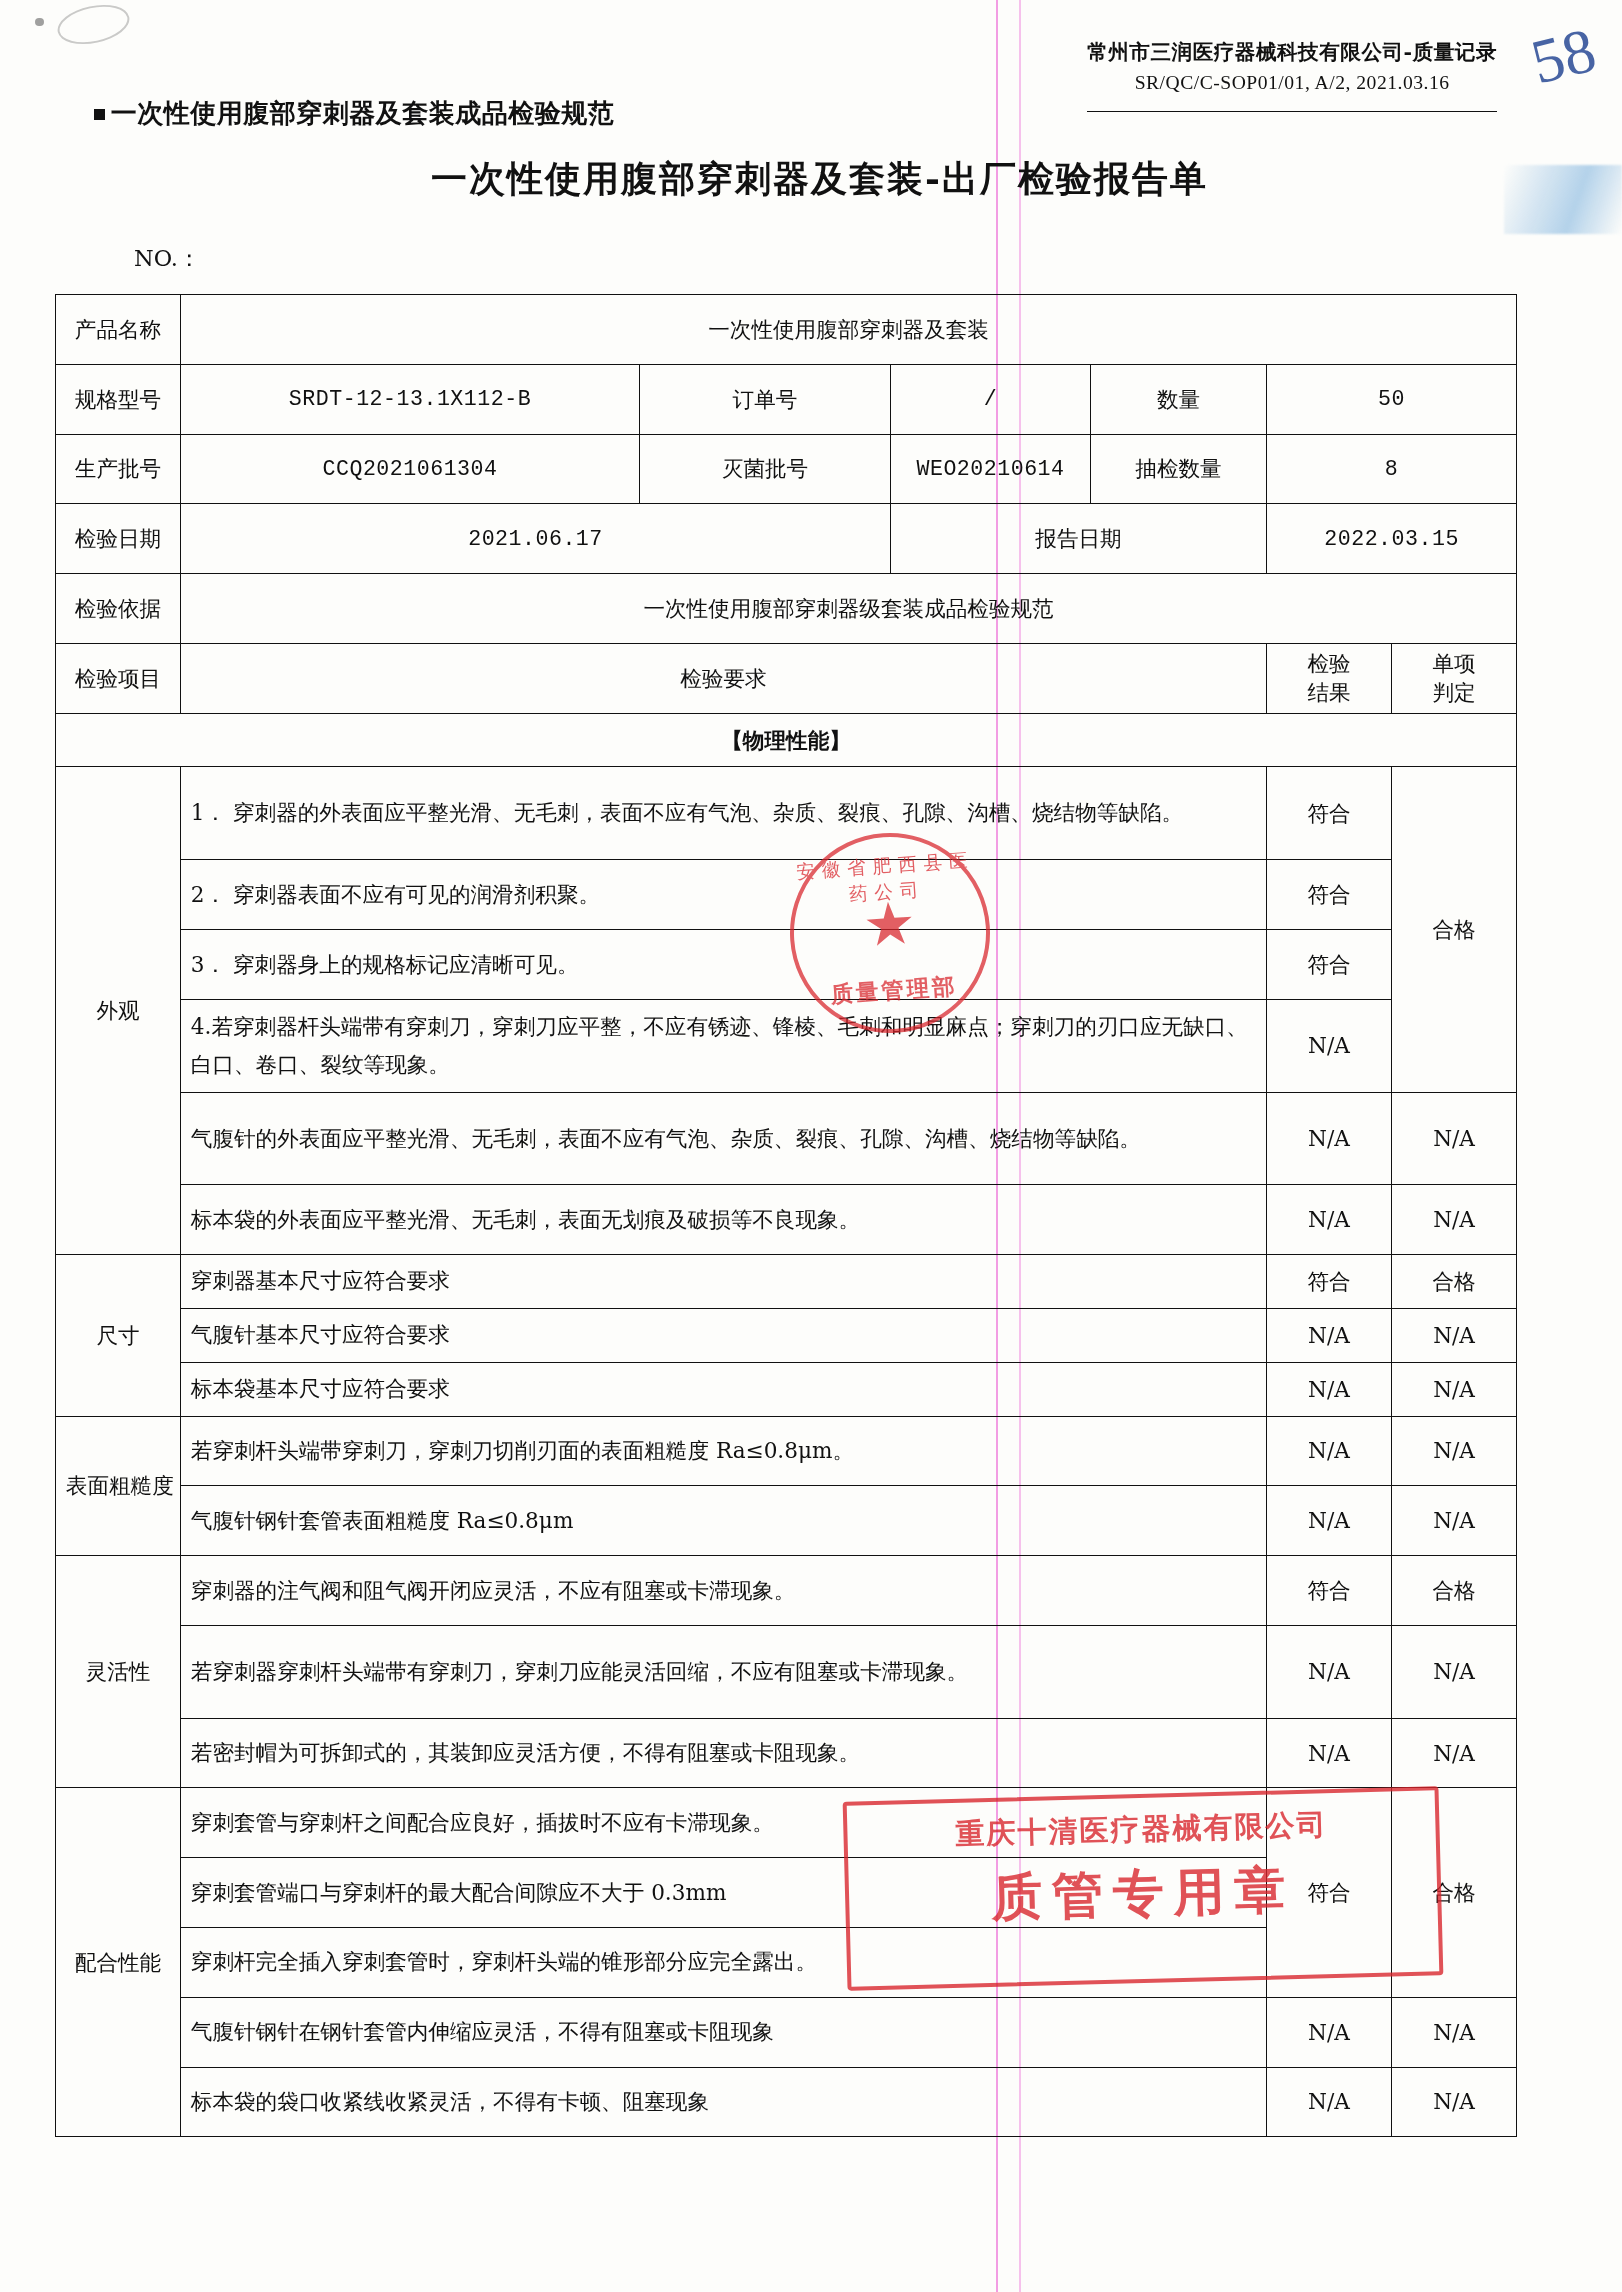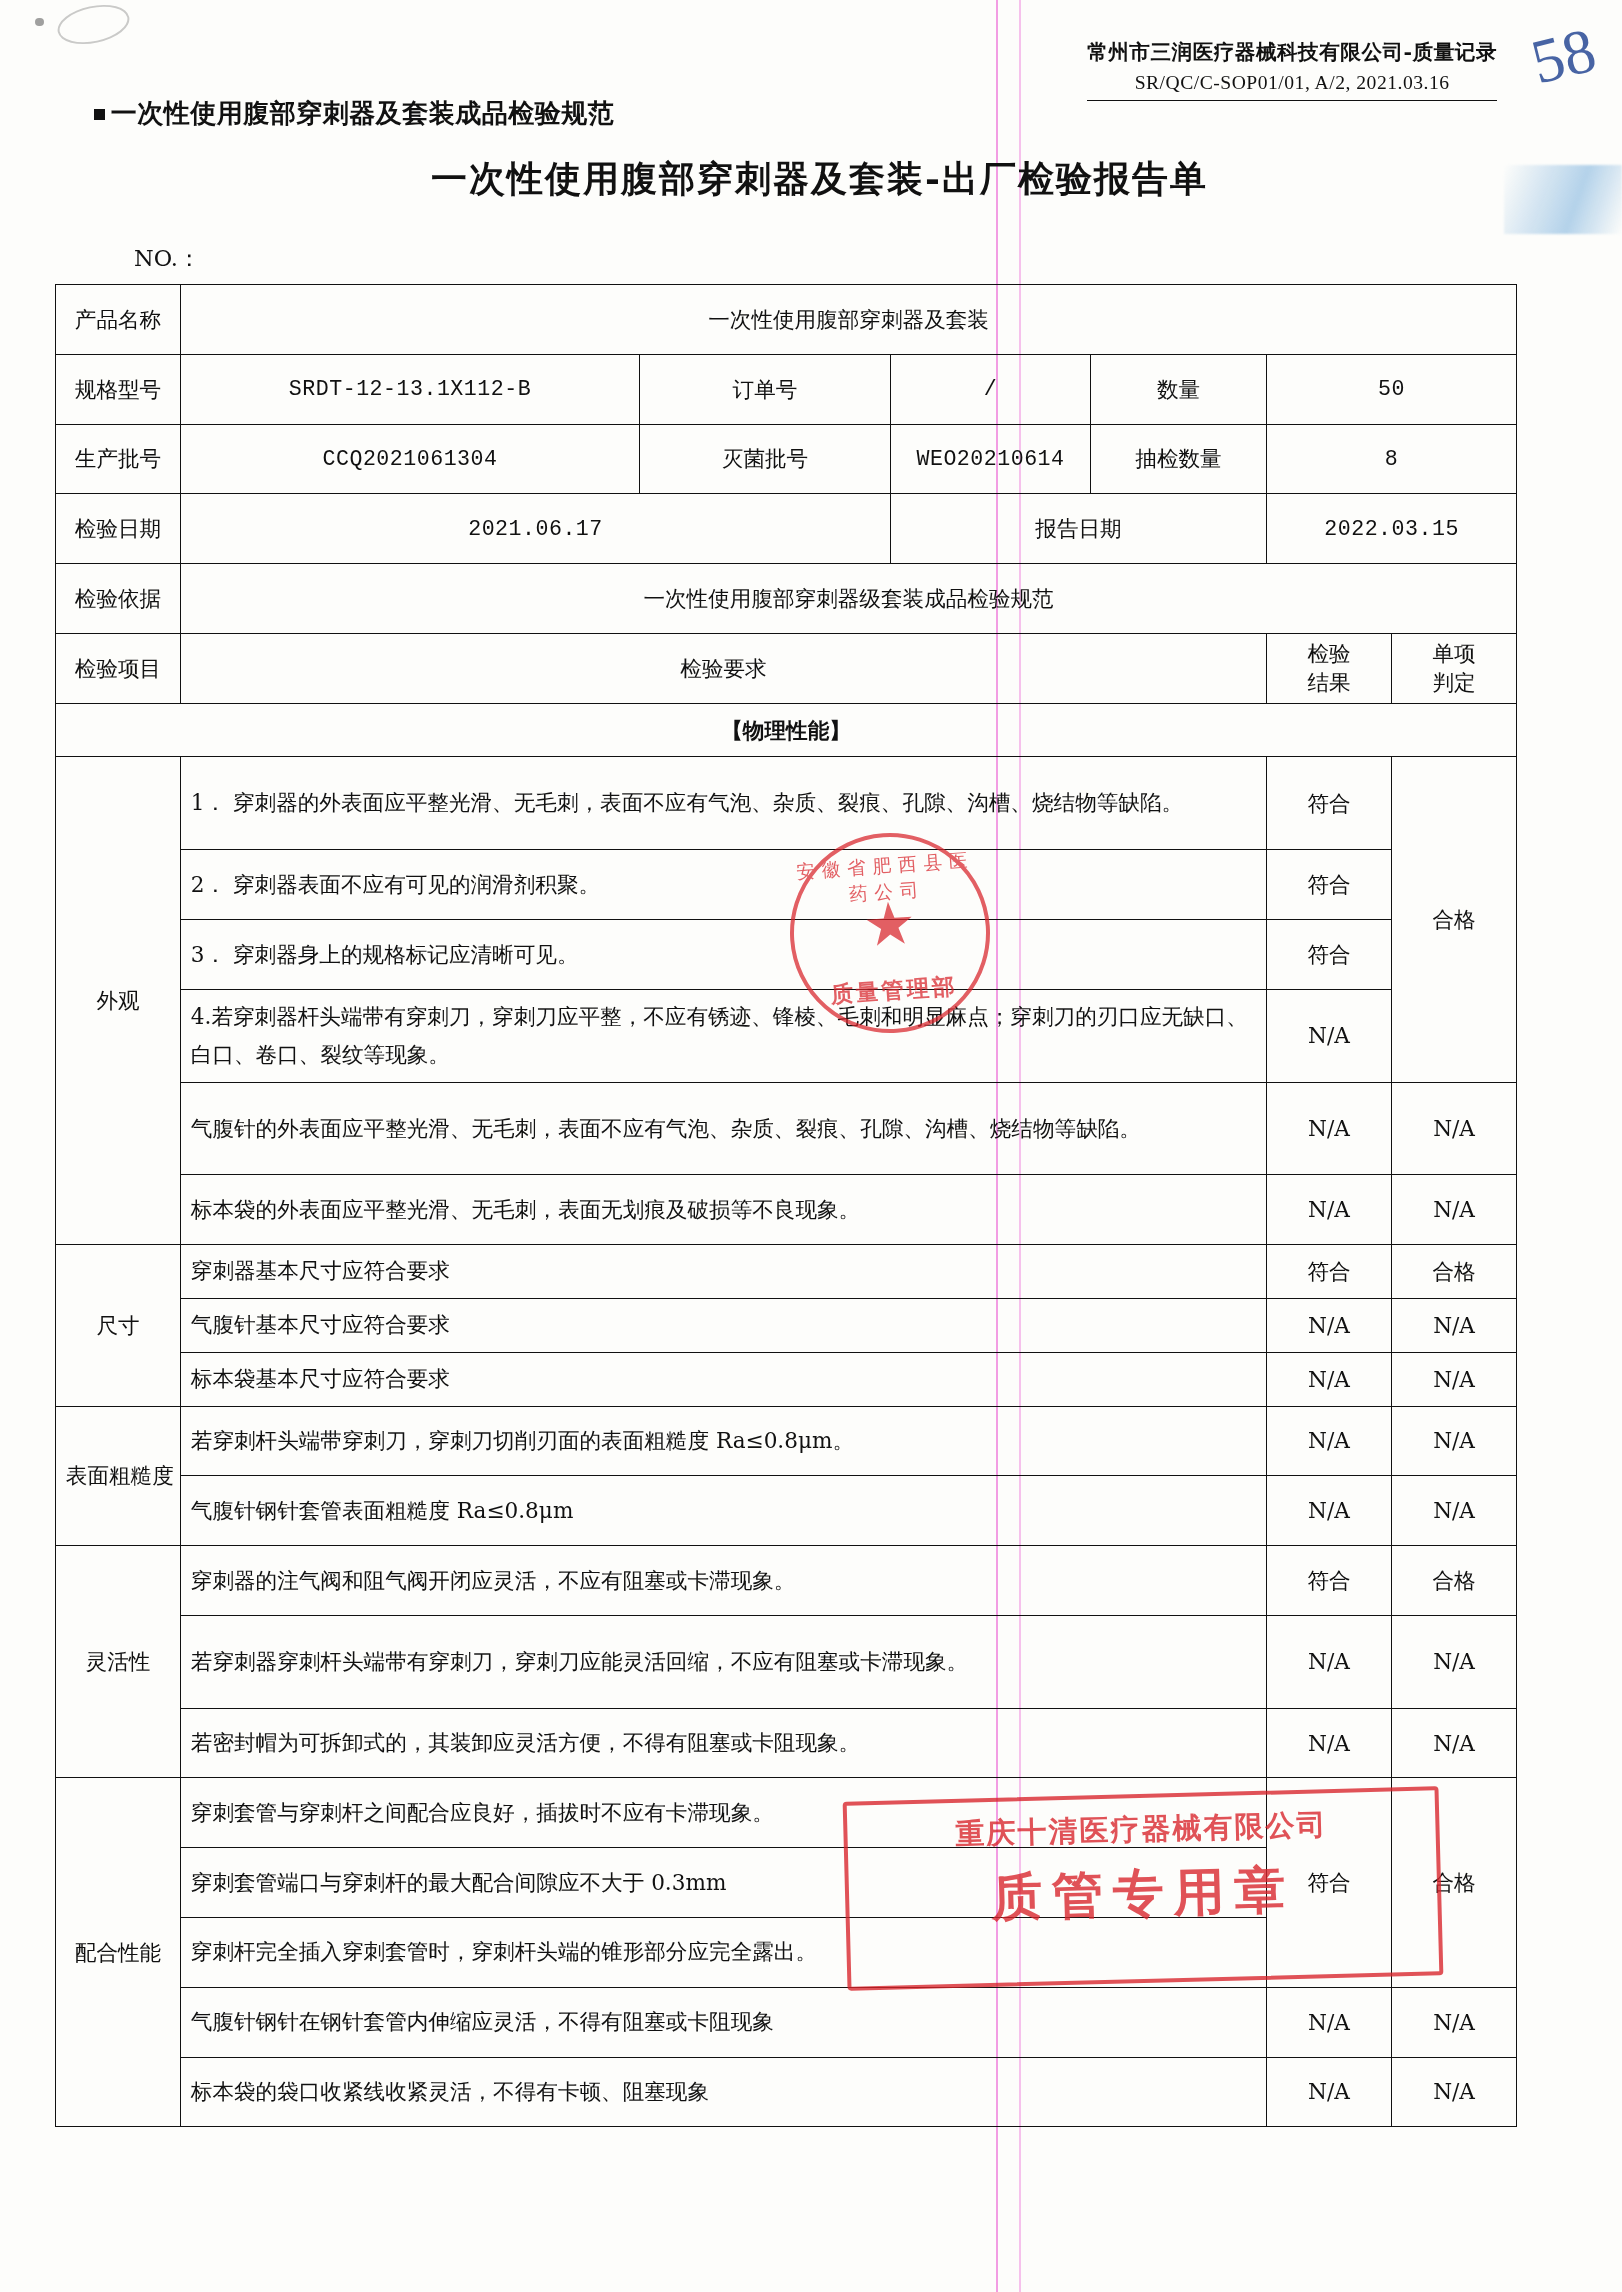--- a/index.html
+++ b/index.html
@@ -42,21 +42,21 @@
     right: 125px;
     text-align: center;
     line-height: 1.5;
     font-size: 20.6px;
     font-family: "DejaVu Serif", serif;
   }
   .hdr-right .l1 { font-weight: 600; letter-spacing: 0.5px; }
   .hdr-right .l2 { font-family: "Liberation Serif", serif; font-size: 19.6px; }
   .hdr-right .underline {
     border-bottom: 1.5px solid #111;
-    padding-bottom: 3px;
+    padding-bottom: 14px;
   }
 
   .hdr-left {
     position: absolute;
     top: 96px;
     left: 94px;
     font-size: 26px;
     font-weight: 700;
     font-family: "DejaVu Serif", serif;
     letter-spacing: 0.5px;
@@ -121,21 +121,21 @@
     position: absolute;
     top: 165px; right: 0;
     width: 118px; height: 69px;
     background: linear-gradient(110deg, rgba(120,175,220,0) 0%, rgba(120,175,220,.55) 60%, rgba(120,175,220,0) 100%);
     filter: blur(1px);
   }
 
   
   table.main {
     position: absolute;
-    top: 284px;
+    top: 294px;
     left: 55px;
     width: 1462px;
     border-collapse: collapse;
     table-layout: fixed;
     font-family: "DejaVu Serif", serif;
   }
   table.main td {
     border: 1.6px solid #111;
     padding: 3.9px 9.8px;
     font-size: 21.6px;

